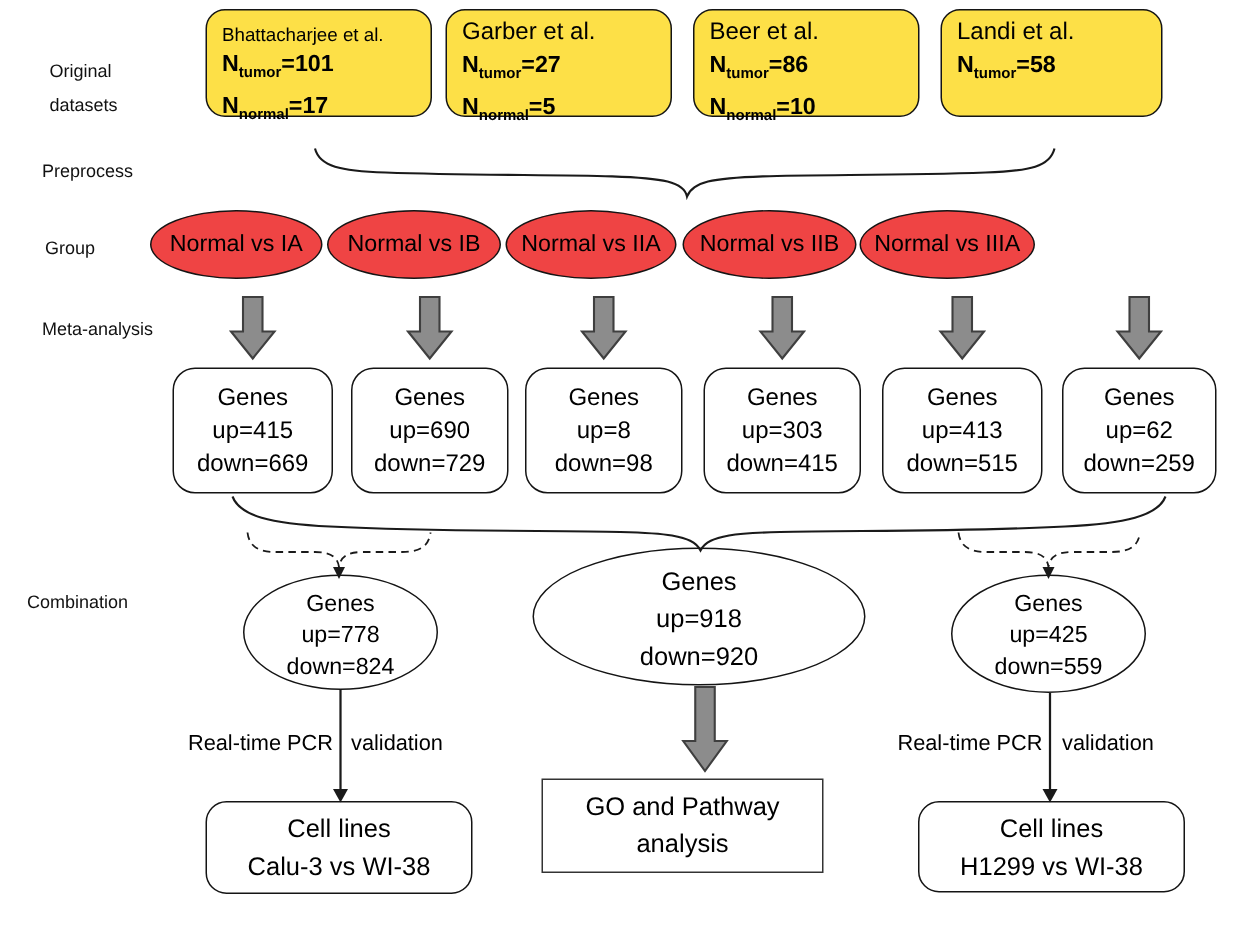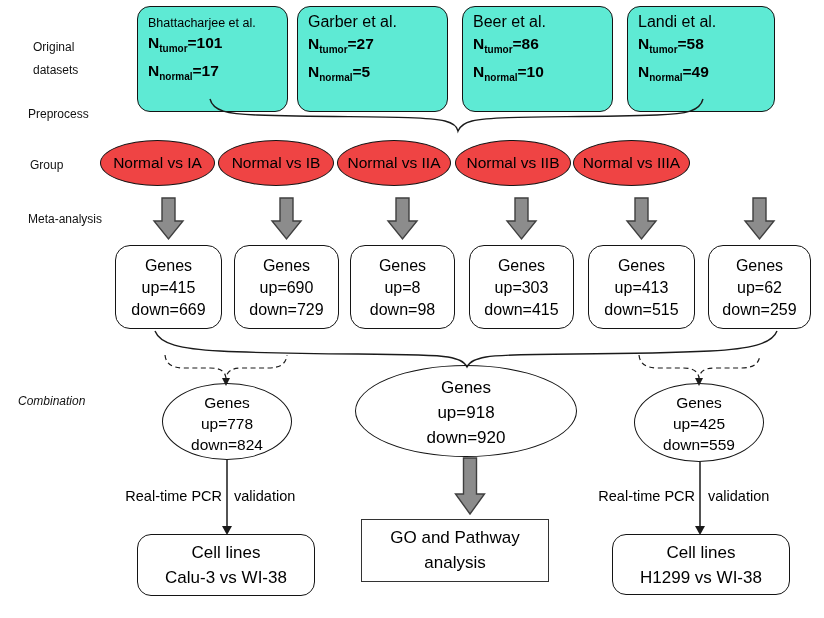--- a/index.html
+++ b/index.html
@@ -3,21 +3,21 @@
 <meta charset="utf-8">
 <style>
   html,body{margin:0;padding:0;background:#ffffff;}
   .canvas{
     position:relative;width:824px;height:618px;background:#ffffff;
     font-family:"Liberation Sans",sans-serif;color:#000;overflow:hidden;
   }
   .abs{position:absolute;}
   .stage{font-size:12px;line-height:23px;color:#111;}
   
-  .ds-box{position:absolute;top:6px;height:106px;border:1.7px solid #141414;border-radius:13px;background:#5eead4;box-sizing:border-box;}
+  .ds-box{position:absolute;top:6px;height:72px;border:1.7px solid #141414;border-radius:13px;background:#fde047;box-sizing:border-box;}
   .ds-name{font-size:16px;padding:6px 0 0 10px;white-space:nowrap;}
   .ds-name.small{font-size:12.5px;padding-top:9px;}
   .ds-line{font-size:15.5px;padding-left:10px;line-height:26px;white-space:nowrap;font-weight:bold;}
   .sub{font-size:10px;position:relative;top:4px;}
   
   .grp{position:absolute;top:140px;height:46px;border:1.4px solid #141414;border-radius:50%;
        background:#ef4444;display:flex;align-items:center;justify-content:center;
        font-size:15.5px;box-sizing:border-box;white-space:nowrap;}
   
   .gbox{position:absolute;top:245px;height:84px;border:1.6px solid #141414;border-radius:15px;
@@ -40,41 +40,40 @@
 
 <div class="canvas">
 
   <div class="abs stage" style="left:33px;top:36px;">
     <div>Original</div>
     <div>datasets</div>
   </div>
   <div class="abs stage" style="left:28px;top:103px;">Preprocess</div>
   <div class="abs stage" style="left:30px;top:154px;">Group</div>
   <div class="abs stage" style="left:28px;top:208px;">Meta-analysis</div>
-  <div class="abs stage" style="left:18px;top:390px;font-style:italic;">Combination</div>
+  <div class="abs stage" style="left:18px;top:390px;">Combination</div>
 
   <div class="ds-box" style="left:137px;width:151px;">
     <div class="ds-name small">Bhattacharjee et al.</div>
     <div class="ds-line"><span>N</span><span class="sub">tumor</span><span>=101</span></div>
     <div class="ds-line"><span>N</span><span class="sub">normal</span><span>=17</span></div>
   </div>
   <div class="ds-box" style="left:297px;width:151px;">
     <div class="ds-name">Garber et al.</div>
     <div class="ds-line"><span>N</span><span class="sub">tumor</span><span>=27</span></div>
     <div class="ds-line"><span>N</span><span class="sub">normal</span><span>=5</span></div>
   </div>
   <div class="ds-box" style="left:462px;width:151px;">
     <div class="ds-name">Beer et al.</div>
     <div class="ds-line"><span>N</span><span class="sub">tumor</span><span>=86</span></div>
     <div class="ds-line"><span>N</span><span class="sub">normal</span><span>=10</span></div>
   </div>
   <div class="ds-box" style="left:627px;width:148px;">
     <div class="ds-name">Landi et al.</div>
     <div class="ds-line"><span>N</span><span class="sub">tumor</span><span>=58</span></div>
-    <div class="ds-line"><span>N</span><span class="sub">normal</span><span>=49</span></div>
   </div>
 
   <div class="grp" style="left:100px;width:115px;">Normal vs IA</div>
   <div class="grp" style="left:218px;width:116px;">Normal vs IB</div>
   <div class="grp" style="left:337px;width:114px;text-align:center;">Normal vs IIA</div>
   <div class="grp" style="left:455px;width:116px;">Normal vs IIB</div>
   <div class="grp" style="left:573px;width:117px;">Normal vs IIIA</div>
 
   <div class="gbox" style="left:115px;width:107px;">
     <div>Genes</div>

